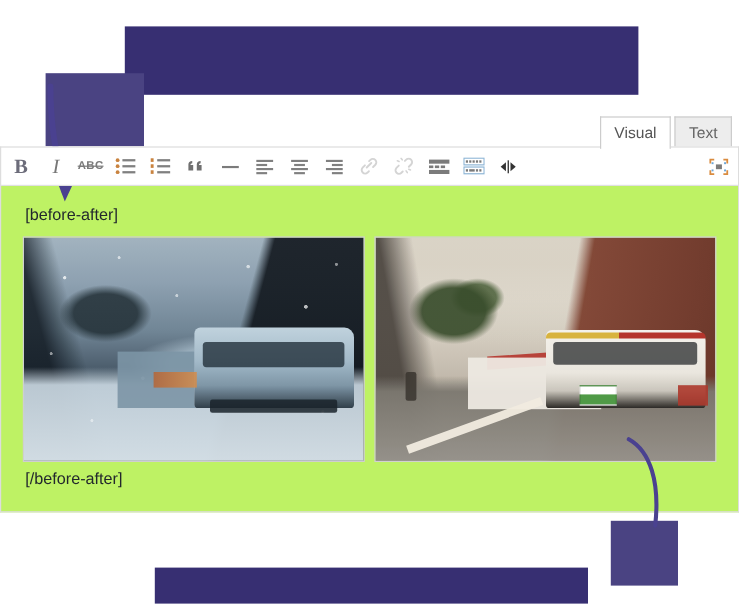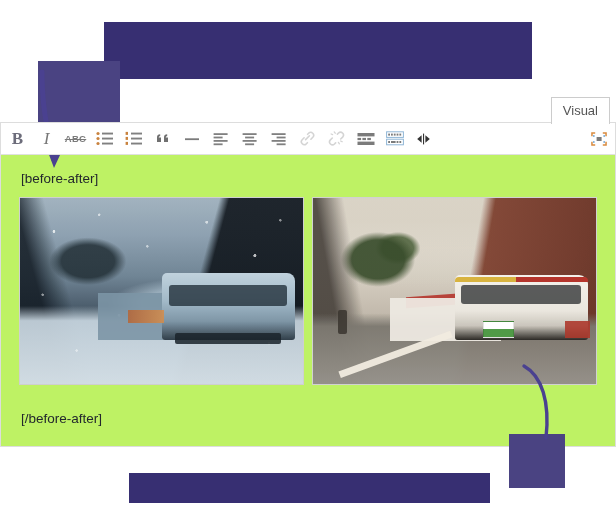--- a/index.html
+++ b/index.html
@@ -112,21 +112,21 @@
     padding: 10px 18px 14px 18px;
     box-sizing: border-box;
   }
   .shortcode-line {
     font-family: "Liberation Sans", sans-serif;
     font-size: 13.5px;
     color: #23282d;
     line-height: 1.5;
     margin: 4px 0 8px 2px;
   }
-  .shortcode-line.closing { margin: 24px 0 2px 2px; }
+  .shortcode-line.closing { margin: 4px 0 2px 2px; }
 
   .ba-pair {
     display: flex;
     gap: 8px;
   }
   .ba-img {
     width: 285px;
     height: 188px;
     border: 1px solid #cfcfcf;
     box-sizing: border-box;
@@ -304,20 +304,23 @@
 </style>
 </head>
 <body>
 
 <div id="editor-wrap">
 
   <div class="tabs-row">
     <div class="editor-tab active">
       <span>Visual</span>
     </div>
+    <div class="editor-tab">
+      <span>Text</span>
+    </div>
   </div>
 
   <div class="mce-toolbar">
 
     <div class="tb-btn bold-btn">
       <span>B</span>
     </div>
 
     <div class="tb-btn italic-btn">
       <span>I</span>

